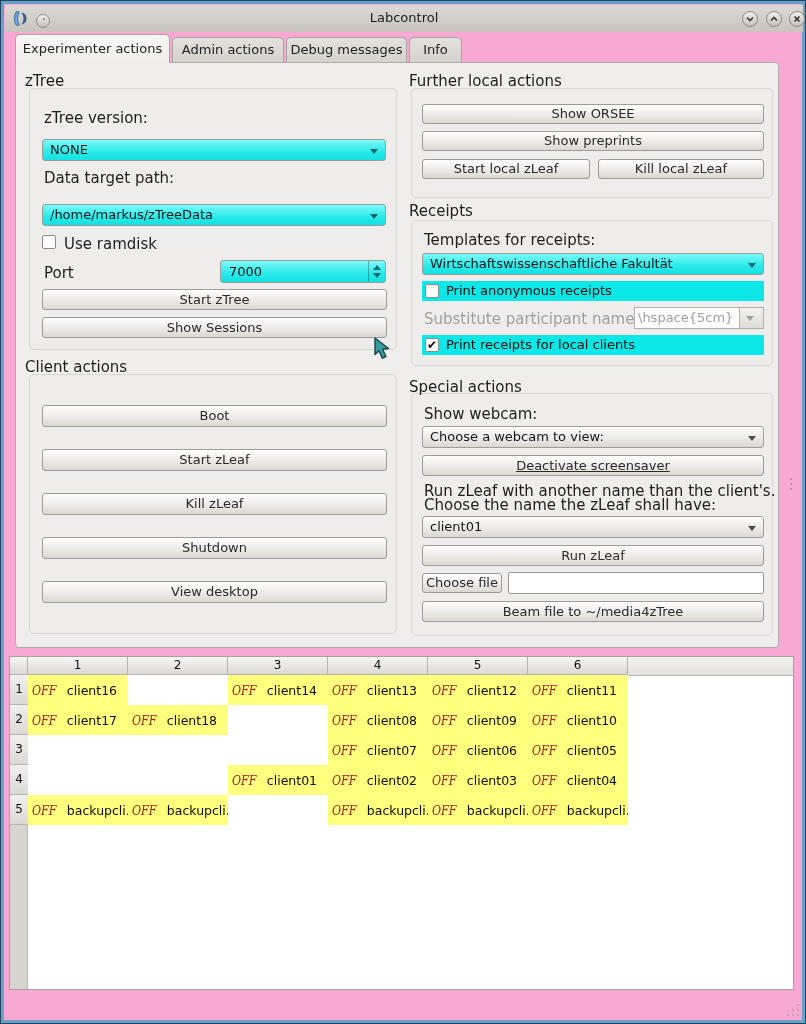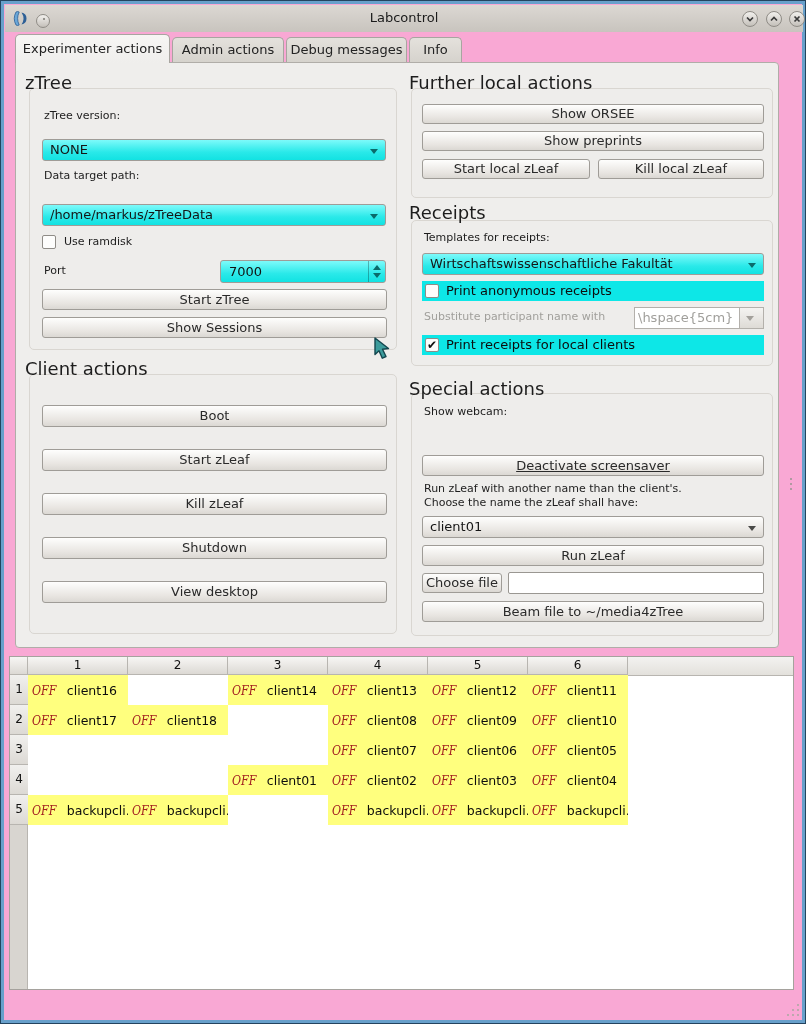--- a/index.html
+++ b/index.html
@@ -30,24 +30,24 @@
   .tab.active{left:14px;top:33px;width:155px;height:29px;line-height:27px;
     background:linear-gradient(#f7f6f4,#efeeec);z-index:3;}
   .tab.t2{left:171px;top:36px;width:112px;height:26px;line-height:24px;}
   .tab.t3{left:285px;top:36px;width:121px;height:26px;line-height:24px;}
   .tab.t4{left:408px;top:36px;width:53px;height:26px;line-height:24px;}
   .tab.inactive{background:linear-gradient(#e4e1dc,#d5d2cc);z-index:1;}
   .tabpane{left:14px;top:61px;width:764px;height:586px;
     background:#efeeec;border:1px solid #b0ada8;box-sizing:border-box;
     border-radius:0 4px 4px 4px;z-index:2;}
   
-  .group-title{font-size:18px;color:#1d1d1d;z-index:4;}
+  .group-title{font-size:15px;color:#1d1d1d;z-index:4;}
   .group{border:1px solid #d9d6d1;border-radius:5px;background:#eeedeb;
     box-sizing:border-box;z-index:3;}
-  .lbl{font-size:11px;color:#1d1d1d;white-space:nowrap;}
+  .lbl{font-size:15px;color:#1d1d1d;white-space:nowrap;}
   .lbl.disabled{color:#a09f9b;}
   
   .btn{box-sizing:border-box;border:1px solid #9f9c97;border-radius:3px;
     background:linear-gradient(#fefefd,#e8e5e1 70%,#dbd8d3);
     font-size:13px;color:#2a2a2a;text-align:center;}
   .combo{box-sizing:border-box;border:1px solid #9f9c97;border-radius:3px;
     font-size:13px;color:#151515;padding:0 22px 0 7px;white-space:nowrap;overflow:hidden;}
   .combo.gray{background:linear-gradient(#fefefd,#e8e5e1 70%,#dbd8d3);}
   .combo.cyan{background:linear-gradient(#7dfafa,#2ae9e9 60%,#12e2e2);}
   .combo .arrow{position:absolute;right:7px;top:9px;width:0;height:0;
@@ -209,20 +209,24 @@
     </div>
     <div class="abs cyanrow" style="left:10px;top:114px;width:342px;height:20px;">
       <span class="checkbox">✔</span>
       <span class="rowlbl">Print receipts for local clients</span>
     </div>
   </div>
 
   <div class="abs group-title" style="left:408px;top:377px;">Special actions</div>
   <div class="abs group" style="left:410px;top:392px;width:362px;height:243px;">
     <div class="abs lbl" style="left:12px;top:11px;">Show webcam:</div>
+    <div class="abs combo gray line22" style="left:10px;top:32px;width:342px;">
+      <span>Choose a webcam to view:</span>
+      <span class="arrow"></span>
+    </div>
     <div class="abs btn line21" style="left:10px;top:61px;width:342px;text-decoration:underline;">Deactivate screensaver</div>
     <div class="abs lbl" style="left:12px;top:88px;">Run zLeaf with another name than the client's.</div>
     <div class="abs lbl" style="left:12px;top:102px;">Choose the name the zLeaf shall have:</div>
     <div class="abs combo gray line22" style="left:10px;top:122px;width:342px;">
       <span>client01</span>
       <span class="arrow"></span>
     </div>
     <div class="abs btn line21" style="left:10px;top:151px;width:342px;">Run zLeaf</div>
     <div class="abs btn line20" style="left:10px;top:179px;width:80px;">Choose file</div>
     <div class="abs textinput" style="left:96px;top:178px;width:256px;height:22px;"></div>

